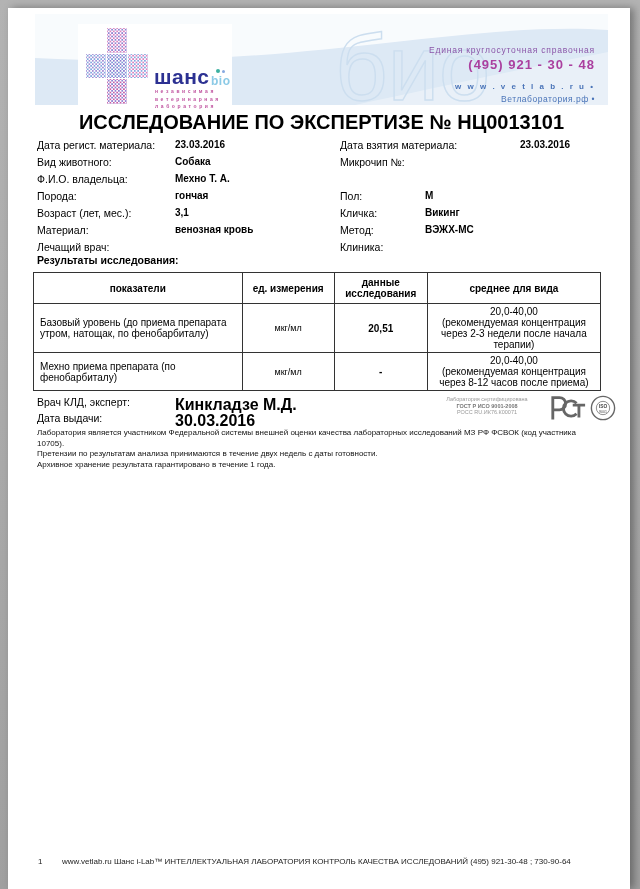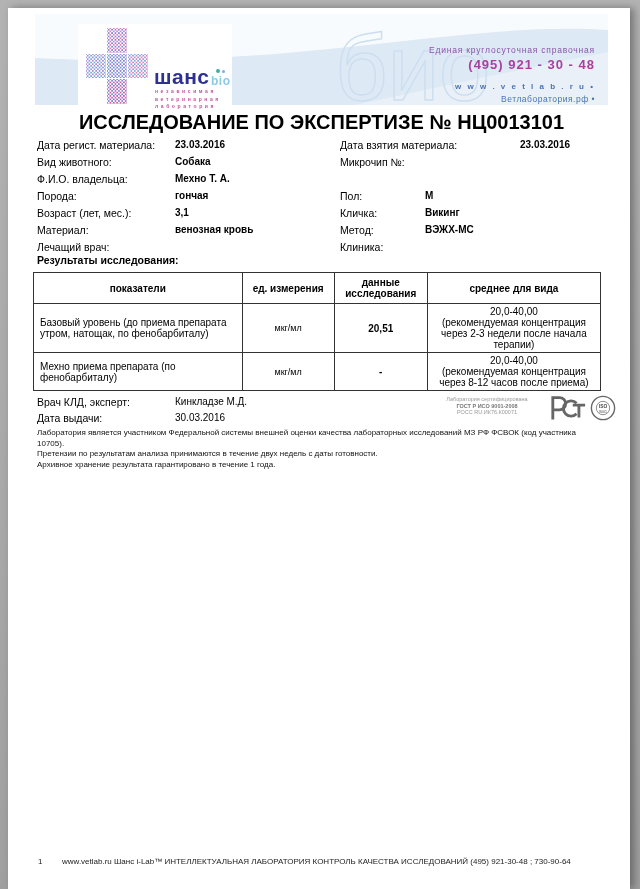--- a/index.html
+++ b/index.html
@@ -54,21 +54,21 @@
   table.results th,table.results td{border:1px solid #333;padding:2px 6px;vertical-align:middle;}
   table.results th{font-size:10px;font-weight:bold;text-align:center;height:26px;}
   td.ind{font-size:10px;text-align:left;}
   td.unit{font-size:9px;text-align:center;}
   td.val{font-size:10px;font-weight:bold;text-align:center;}
   td.mean{font-size:10px;text-align:center;padding:2px 3px;}
   .col1{width:206px;}.col2{width:91px;}.col3{width:92px;}.col4{width:171px;}
   
   .sig{position:absolute;left:0;width:622px;font-size:10.5px;}
   .sig .lab{position:absolute;left:29px;white-space:nowrap;}
-  .sig .valb{position:absolute;left:167px;font-weight:normal;font-size:10px;white-space:nowrap;}
+  .sig .valb{position:absolute;left:167px;font-weight:bold;font-size:16px;white-space:nowrap;}
   .cert{position:absolute;left:418px;top:388px;width:122px;text-align:center;color:#999;font-size:5.5px;line-height:6.5px;}
   .cert .c2{font-weight:bold;color:#777;}
   .stamps{position:absolute;left:541px;top:386px;display:flex;gap:3px;align-items:center;}
   
   .notes{position:absolute;left:29px;top:420px;width:556px;font-size:8px;line-height:10.5px;color:#111;}
   .notes div{margin:0;}
   .footer{position:absolute;left:0;top:849px;width:622px;font-size:8px;color:#222;}
   .footer .pg{position:absolute;left:30px;}
   .footer .txt{position:absolute;left:54px;white-space:nowrap;}
 </style>

